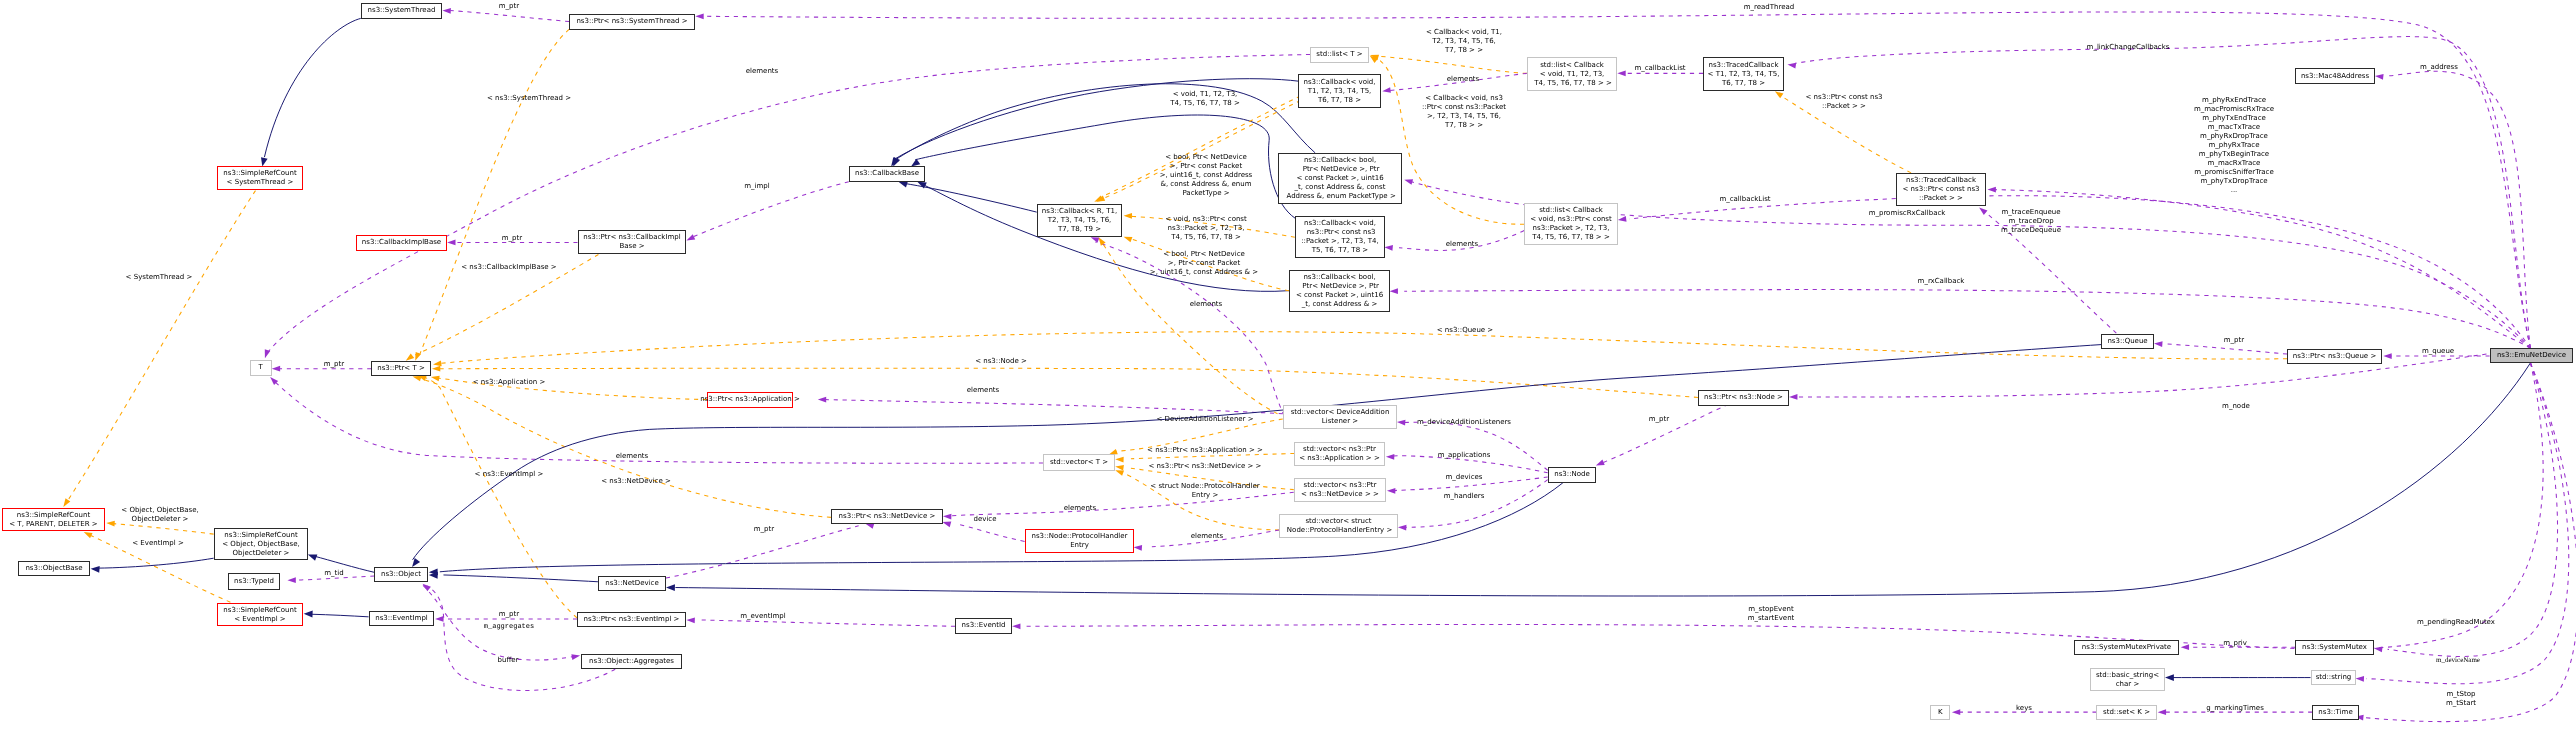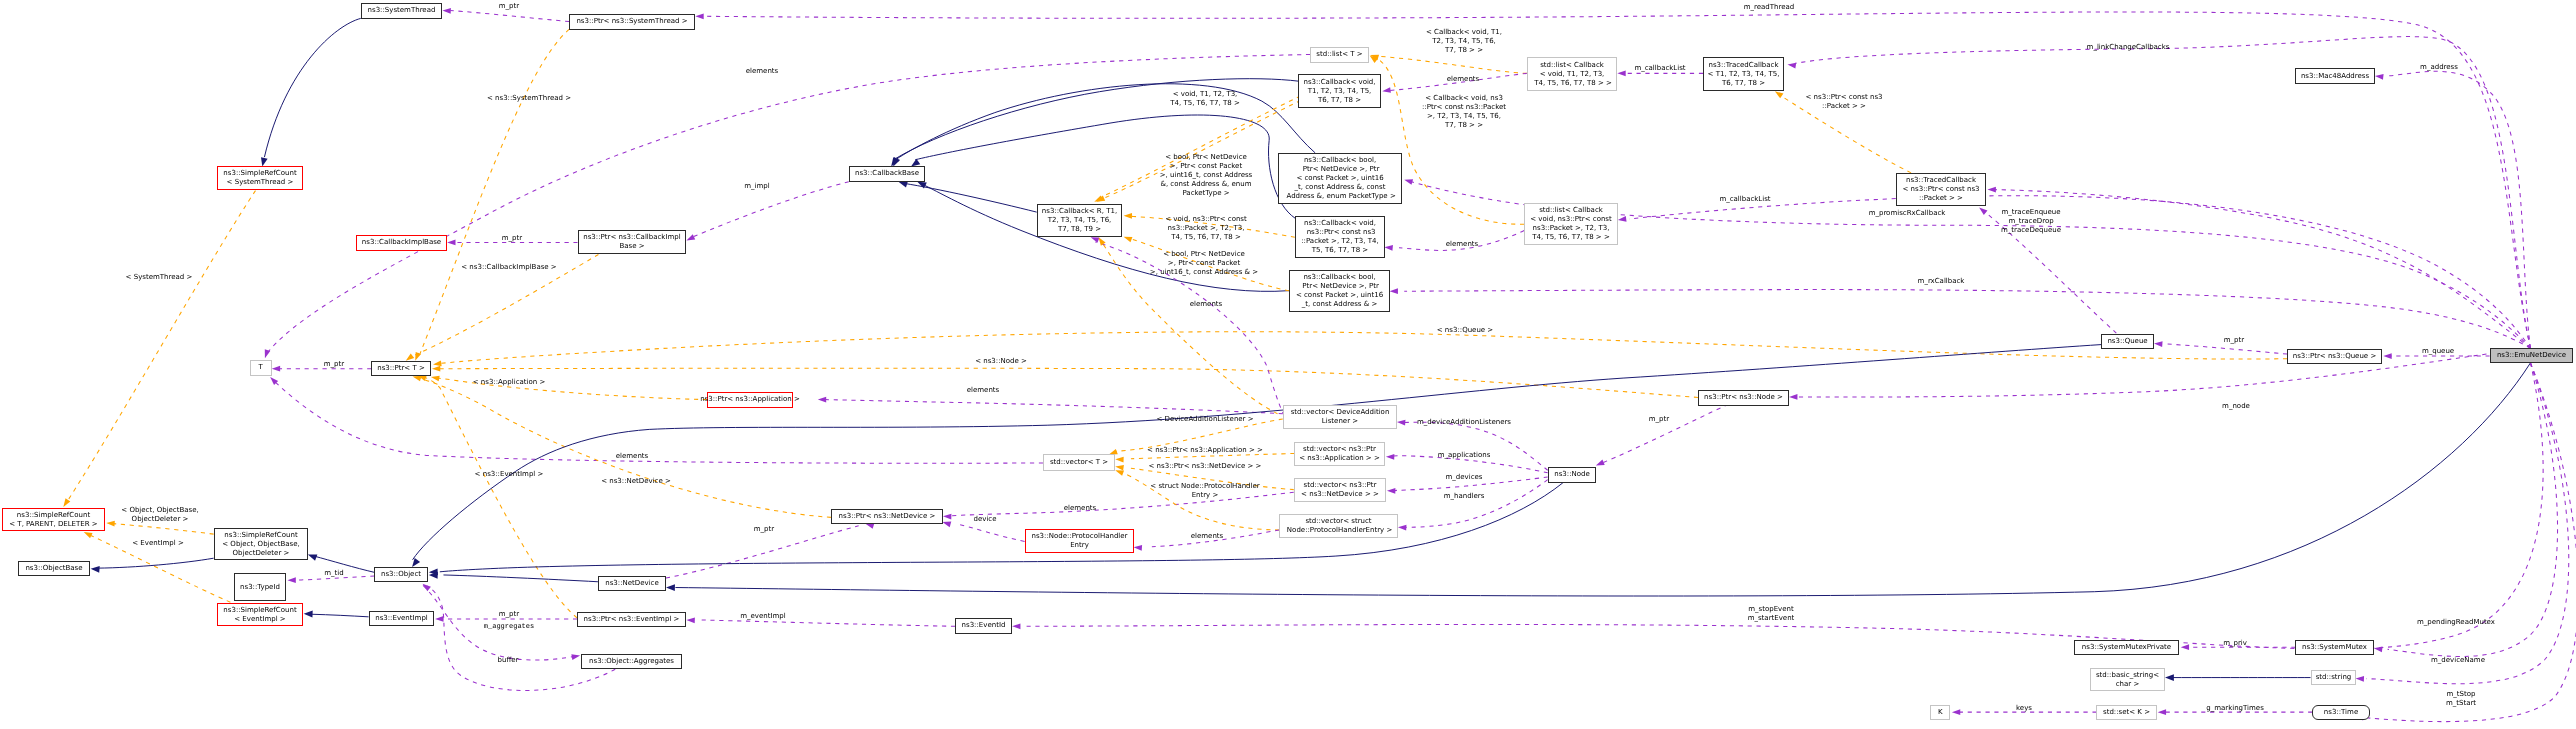--- a/index.html
+++ b/index.html
@@ -205,40 +205,40 @@
     <div class="node red" style="left: 707px; top: 392px; width: 86px; height: 15.7px;"><span>ns3::Ptr&lt; ns3::Application &gt;</span></div>
     <div class="node lgray" style="left: 1043px; top: 454px; width: 72px; height: 17px;"><span>std::vector&lt; T &gt;</span></div>
     <div class="node lgray" style="left: 1283px; top: 405px; width: 114px; height: 23.6px;"><span>std::vector&lt; DeviceAddition</span><span>Listener &gt;</span></div>
     <div class="node lgray" style="left: 1294px; top: 442px; width: 91px; height: 23.6px;"><span>std::vector&lt; ns3::Ptr</span><span>&lt; ns3::Application &gt; &gt;</span></div>
     <div class="node lgray" style="left: 1294px; top: 478px; width: 92px; height: 24px;"><span>std::vector&lt; ns3::Ptr</span><span>&lt; ns3::NetDevice &gt; &gt;</span></div>
     <div class="node lgray" style="left: 1279px; top: 514px; width: 119px; height: 24px;"><span>std::vector&lt; struct</span><span> Node::ProtocolHandlerEntry &gt;</span></div>
     <div class="node plain" style="left: 831px; top: 509px; width: 112px; height: 15px;"><span>ns3::Ptr&lt; ns3::NetDevice &gt;</span></div>
     <div class="node red" style="left: 2.1px; top: 508px; width: 103px; height: 23px;"><span>ns3::SimpleRefCount</span><span>&lt; T, PARENT, DELETER &gt;</span></div>
     <div class="node plain" style="left: 214px; top: 528px; width: 94px; height: 32px;"><span>ns3::SimpleRefCount</span><span>&lt; Object, ObjectBase,</span><span>ObjectDeleter &gt;</span></div>
     <div class="node plain" style="left: 18px; top: 561px; width: 72px; height: 14.7px;"><span>ns3::ObjectBase</span></div>
-    <div class="node plain" style="left: 234px; top: 573px; width: 52px; height: 28px;"><span>ns3::TypeId</span></div>
+    <div class="node plain" style="left: 228px; top: 573px; width: 52px; height: 17px;"><span>ns3::TypeId</span></div>
     <div class="node red" style="left: 217px; top: 603px; width: 86px; height: 23px;"><span>ns3::SimpleRefCount</span><span>&lt; EventImpl &gt;</span></div>
     <div class="node plain" style="left: 374px; top: 567px; width: 54px; height: 15px;"><span>ns3::Object</span></div>
     <div class="node plain" style="left: 598px; top: 576px; width: 68px; height: 15px;"><span>ns3::NetDevice</span></div>
     <div class="node plain" style="left: 369px; top: 611px; width: 65px; height: 15px;"><span>ns3::EventImpl</span></div>
     <div class="node plain" style="left: 577px; top: 612px; width: 109px; height: 15px;"><span>ns3::Ptr&lt; ns3::EventImpl &gt;</span></div>
     <div class="node plain" style="left: 581px; top: 654px; width: 101px; height: 14.7px;"><span>ns3::Object::Aggregates</span></div>
     <div class="node red" style="left: 1025px; top: 529px; width: 109px; height: 24px;"><span>ns3::Node::ProtocolHandler</span><span>Entry</span></div>
     <div class="node plain" style="left: 955px; top: 618px; width: 57px; height: 15.7px;"><span>ns3::EventId</span></div>
     <div class="node plain" style="left: 1548px; top: 467px; width: 48px; height: 15.7px;"><span>ns3::Node</span></div>
     <div class="node plain" style="left: 1698px; top: 390px; width: 91px; height: 15.7px;"><span>ns3::Ptr&lt; ns3::Node &gt;</span></div>
     <div class="node plain" style="left: 2101px; top: 334px; width: 53px; height: 14.7px;"><span>ns3::Queue</span></div>
     <div class="node plain" style="left: 2287px; top: 349px; width: 95px; height: 15px;"><span>ns3::Ptr&lt; ns3::Queue &gt;</span></div>
     <div class="node plain" style="left: 2074px; top: 640px; width: 105px; height: 15px;"><span>ns3::SystemMutexPrivate</span></div>
     <div class="node plain" style="left: 2295px; top: 640px; width: 79px; height: 15px;"><span>ns3::SystemMutex</span></div>
     <div class="node lgray" style="left: 2090px; top: 668px; width: 75px; height: 23px;"><span>std::basic_string&lt;</span><span>char &gt;</span></div>
     <div class="node lgray" style="left: 2311px; top: 670px; width: 45px; height: 15px;"><span>std::string</span></div>
     <div class="node lgray" style="left: 2096px; top: 705px; width: 61px; height: 15px;"><span>std::set&lt; K &gt;</span></div>
     <div class="node lgray" style="left: 1930px; top: 705px; width: 20.4px; height: 15px;"><span>K</span></div>
-    <div class="node plain" style="left: 2312px; top: 705px; width: 58px; height: 15px; border-radius: 6px;"><span>ns3::Time</span></div>
+    <div class="node plain" style="left: 2312px; top: 705px; width: 47px; height: 15px;"><span>ns3::Time</span></div>
     <div class="elabel" style="left: 509px; top: 2.1px;">m_ptr</div>
     <div class="elabel" style="left: 1769px; top: 3.1px;">m_readThread</div>
     <div class="elabel" style="left: 159px; top: 273px;">&lt; SystemThread &gt;</div>
     <div class="elabel" style="left: 529px; top: 94px;">&lt; ns3::SystemThread &gt;</div>
     <div class="elabel" style="left: 512px; top: 234px;">m_ptr</div>
     <div class="elabel" style="left: 334px; top: 360px;">m_ptr</div>
     <div class="elabel" style="left: 509px; top: 263px;">&lt; ns3::CallbackImplBase &gt;</div>
     <div class="elabel" style="left: 757px; top: 182px;">m_impl</div>
     <div class="elabel" style="left: 762px; top: 67px;">elements</div>
     <div class="elabel" style="left: 1206px; top: 153px;">&lt; bool, Ptr&lt; NetDevice
@@ -261,20 +261,31 @@
 &gt;, T2, T3, T4, T5, T6,
 T7, T8 &gt; &gt;</div>
     <div class="elabel" style="left: 1660px; top: 64px;">m_callbackList</div>
     <div class="elabel" style="left: 1907px; top: 209px;">m_promiscRxCallback</div>
     <div class="elabel" style="left: 1745px; top: 195px;">m_callbackList</div>
     <div class="elabel" style="left: 1462px; top: 240px;">elements</div>
     <div class="elabel" style="left: 1844px; top: 93px;">&lt; ns3::Ptr&lt; const ns3
 ::Packet &gt; &gt;</div>
     <div class="elabel" style="left: 2128px; top: 43px;">m_linkChangeCallbacks</div>
     <div class="elabel" style="left: 2439px; top: 63px;">m_address</div>
+    <div class="elabel" style="left: 2234px; top: 96px;">m_phyRxEndTrace
+m_macPromiscRxTrace
+m_phyTxEndTrace
+m_macTxTrace
+m_phyRxDropTrace
+m_phyRxTrace
+m_phyTxBeginTrace
+m_macRxTrace
+m_promiscSnifferTrace
+m_phyTxDropTrace
+...</div>
     <div class="elabel" style="left: 2031px; top: 208px;">m_traceEnqueue
 m_traceDrop
 m_traceDequeue</div>
     <div class="elabel" style="left: 1941px; top: 277px;">m_rxCallback</div>
     <div class="elabel" style="left: 160px; top: 506px;">&lt; Object, ObjectBase,
 ObjectDeleter &gt;</div>
     <div class="elabel" style="left: 158px; top: 539px;">&lt; EventImpl &gt;</div>
     <div class="elabel" style="left: 334px; top: 569px; text-align: center;">m_tid</div>
     <div class="elabel" style="left: 509px; top: 610px;">m_ptr</div>
     <div class="elabel" style="left: 509px; top: 623px; font-family: Liberation Mono, monospace;">m_aggregates</div>
@@ -297,21 +308,21 @@
     <div class="elabel" style="left: 1464px; top: 451px;">m_applications</div>
     <div class="elabel" style="left: 1464px; top: 473px;">m_devices</div>
     <div class="elabel" style="left: 1464px; top: 492px;">m_handlers</div>
     <div class="elabel" style="left: 1207px; top: 532px;">elements</div>
     <div class="elabel" style="left: 1659px; top: 415px;">m_ptr</div>
     <div class="elabel" style="left: 763px; top: 612px;">m_eventImpl</div>
     <div class="elabel" style="left: 1771px; top: 605px;">m_stopEvent
 m_startEvent</div>
     <div class="elabel" style="left: 2235px; top: 639px;">m_priv</div>
     <div class="elabel" style="left: 2456px; top: 618px;">m_pendingReadMutex</div>
-    <div class="elabel" style="left: 2458px; top: 656px;">m_deviceName</div>
+    <div class="elabel" style="left: 2458px; top: 656px; font-family: Liberation Serif, serif;">m_deviceName</div>
     <div class="elabel" style="left: 2024px; top: 704px;">keys</div>
     <div class="elabel" style="left: 2235px; top: 704px;">g_markingTimes</div>
     <div class="elabel" style="left: 2461px; top: 690px;">m_tStop
 m_tStart</div>
     <div class="elabel" style="left: 2234px; top: 336px;">m_ptr</div>
     <div class="elabel" style="left: 2438px; top: 347px;">m_queue</div>
     <div class="elabel" style="left: 1465px; top: 326px;">&lt; ns3::Queue &gt;</div>
     <div class="elabel" style="left: 2236px; top: 402px;">m_node</div>
     <div class="elabel" style="left: 1206px; top: 300px;">elements</div>
     <div class="elabel" style="left: 1205px; top: 90px;">&lt; void, T1, T2, T3,

